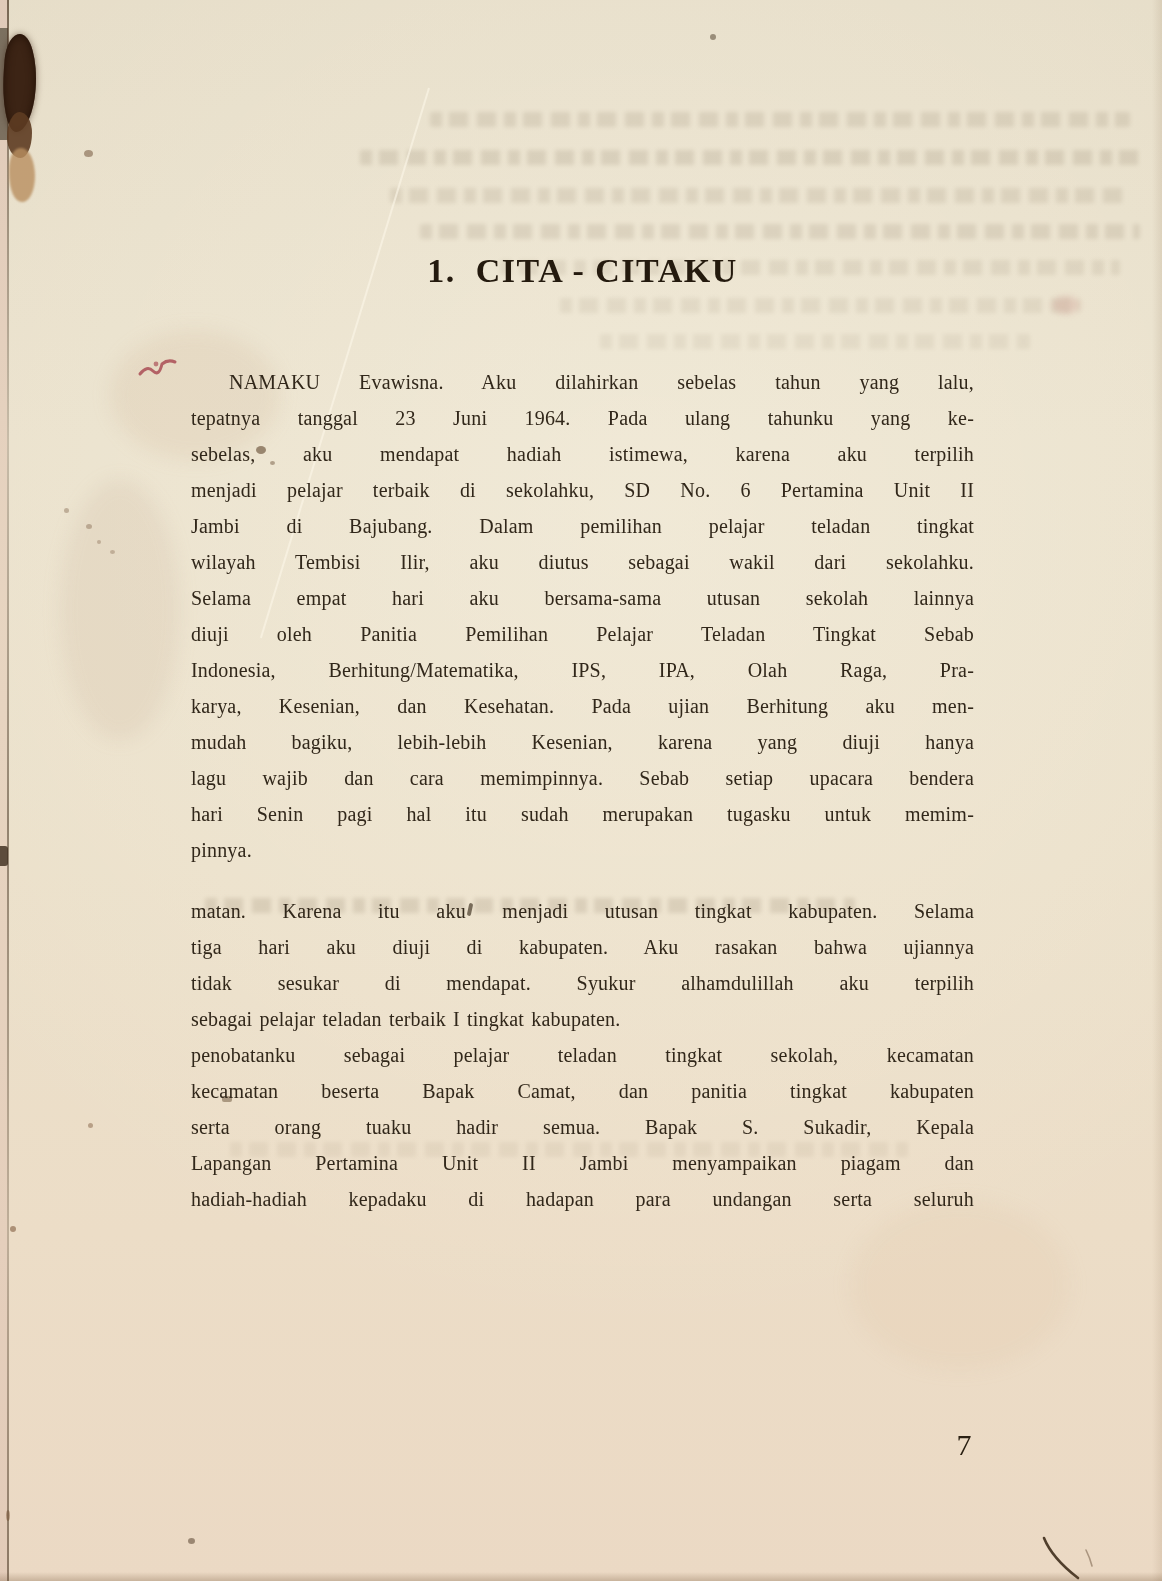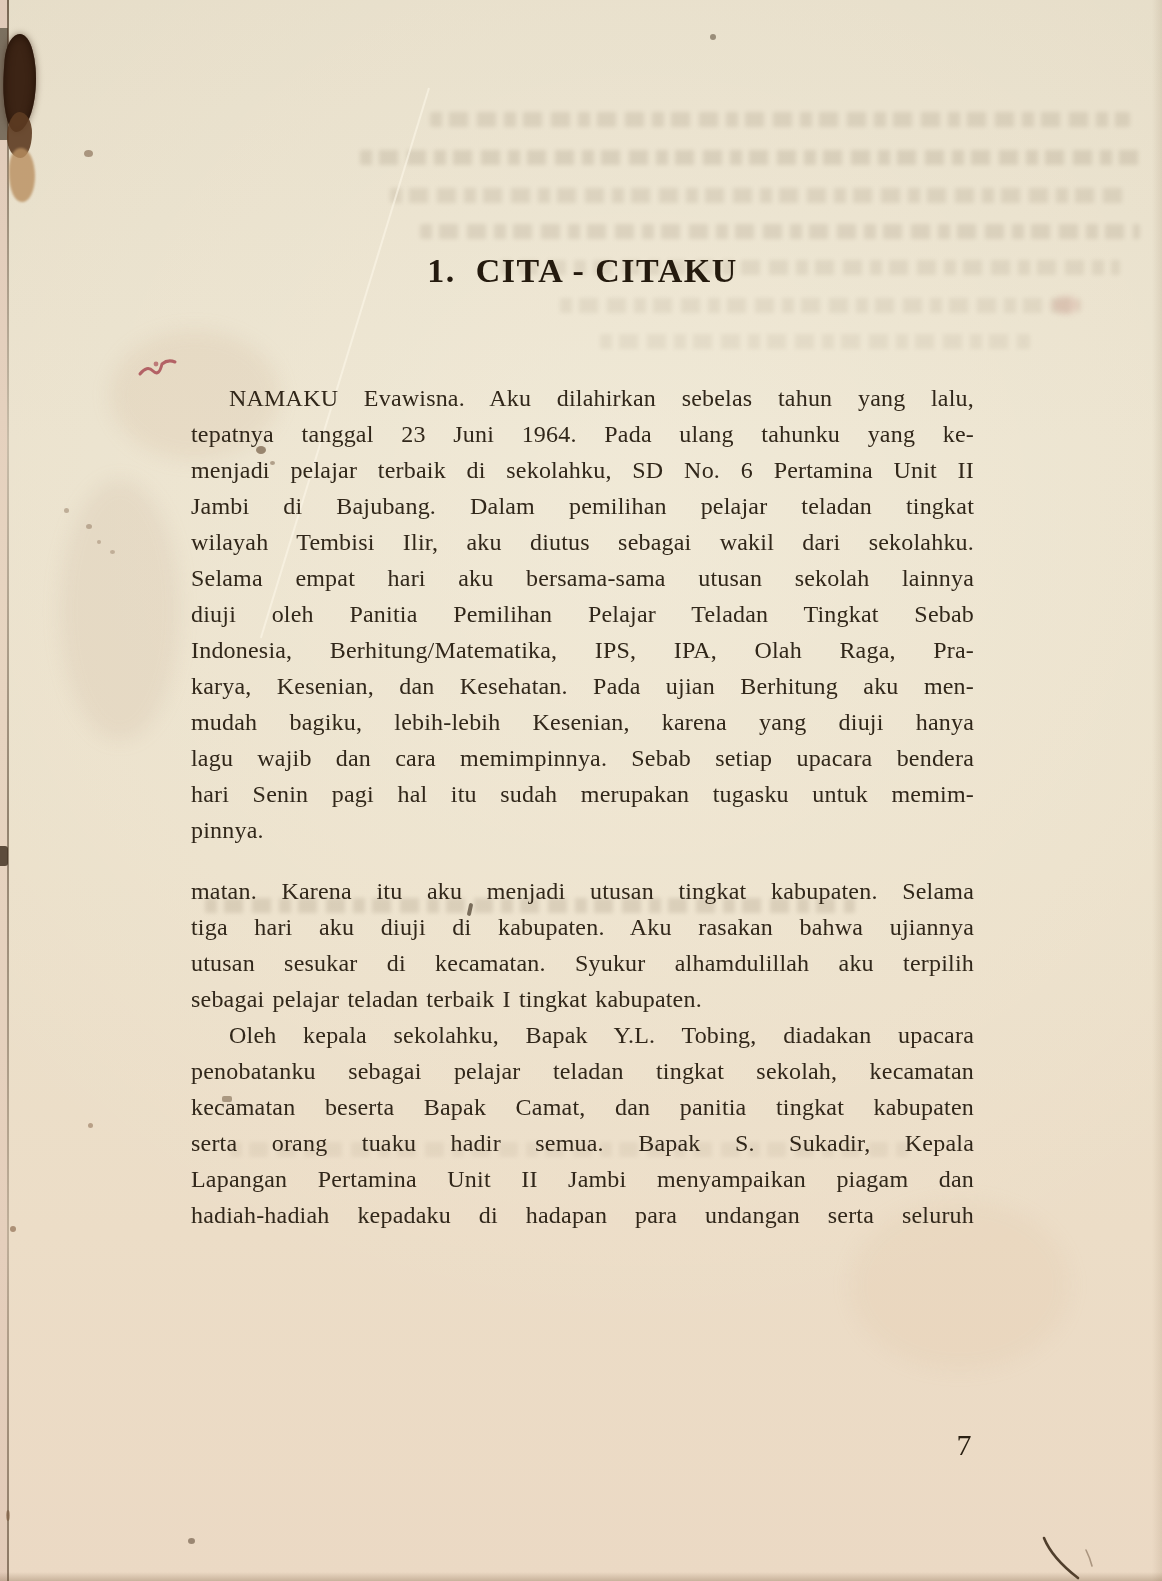--- a/index.html
+++ b/index.html
@@ -37,21 +37,21 @@
   .mottle{position:absolute;border-radius:50%;filter:blur(9px);}
   .bottom-shade{position:absolute;left:0;bottom:0;width:100%;height:9px;
     background:linear-gradient(180deg,rgba(110,80,50,0),rgba(110,80,50,.28));}
   .right-shade{position:absolute;right:0;top:0;width:10px;height:100%;
     background:linear-gradient(270deg,rgba(120,90,60,.12),rgba(120,90,60,0));}
   
   .title{position:absolute;left:191px;top:252px;width:783px;margin:0;
     text-align:center;font-size:34px;font-weight:bold;letter-spacing:1.5px;
     color:#241a0e;white-space:pre;}
   .body-text{position:absolute;left:191px;top:364px;width:783px;
-    font-size:24px;color:#31271a;letter-spacing:.2px;word-spacing:2px;margin-top:16px;}
+    font-size:20px;color:#31271a;letter-spacing:.2px;word-spacing:2px;}
   .line{height:36px;line-height:36px;text-align:justify;text-align-last:justify;}
   .line.end{text-align-last:left;}
   .para.gap{margin-top:25px;}
   .page-number{position:absolute;left:942px;top:1428px;width:44px;
     text-align:center;font-size:30px;color:#2a2013;}
 </style>
 </head>
 <body>
 
 <div class="page">
@@ -107,40 +107,40 @@
   <div class="speck" style="left:0px;top:846px;width:8px;height:20px;background:#3b2a1c;opacity:.8;border-radius:0 3px 3px 0;"></div>
   <div class="speck" style="left:10px;top:1226px;width:6px;height:6px;background:#6b4326;opacity:.5;"></div>
   <div class="speck" style="left:6px;top:1510px;width:4px;height:11px;background:#6b4326;opacity:.4;"></div>
   <div class="mottle" style="left:1052px;top:296px;width:28px;height:18px;background:rgba(207,157,146,.35);filter:blur(3px);"></div>
 
   <h1 class="title">1.  CITA - CITAKU</h1>
   <div class="body-text">
       <div class="para">
         <div class="line" style="text-indent: 38px;">NAMAKU Evawisna. Aku dilahirkan sebelas tahun yang lalu,</div>
         <div class="line">tepatnya tanggal 23 Juni 1964. Pada ulang tahunku yang ke-</div>
+        <div class="line">sebelas, aku mendapat hadiah istimewa, karena aku terpilih</div>
         <div class="line">menjadi pelajar terbaik di sekolahku, SD No. 6 Pertamina Unit II</div>
         <div class="line">Jambi di Bajubang. Dalam pemilihan pelajar teladan tingkat</div>
         <div class="line">wilayah Tembisi Ilir, aku diutus sebagai wakil dari sekolahku.</div>
         <div class="line">Selama empat hari aku bersama-sama utusan sekolah lainnya</div>
         <div class="line">diuji oleh Panitia Pemilihan Pelajar Teladan Tingkat Sebab</div>
         <div class="line">Indonesia, Berhitung/Matematika, IPS, IPA, Olah Raga, Pra-</div>
         <div class="line">karya, Kesenian, dan Kesehatan. Pada ujian Berhitung aku men-</div>
         <div class="line">mudah bagiku, lebih-lebih Kesenian, karena yang diuji hanya</div>
         <div class="line">lagu wajib dan cara memimpinnya. Sebab setiap upacara bendera</div>
         <div class="line">hari Senin pagi hal itu sudah merupakan tugasku untuk memim-</div>
         <div class="line end">pinnya.</div>
       </div>
       <div class="para gap">
         <div class="line">matan. Karena itu aku menjadi utusan tingkat kabupaten. Selama</div>
         <div class="line">tiga hari aku diuji di kabupaten. Aku rasakan bahwa ujiannya</div>
-        <div class="line">utusan sesukar di kecamatan. Syukur alhamdulillah aku terpilih</div>
+        <div class="line">tidak sesukar di mendapat. Syukur alhamdulillah aku terpilih</div>
         <div class="line end">sebagai pelajar teladan terbaik I tingkat kabupaten.</div>
       </div>
       <div class="para">
-        <div class="line" style="text-indent: 38px;">Oleh kepala sekolahku, Bapak Y.L. Tobing, diadakan upacara</div>
         <div class="line">penobatanku sebagai pelajar teladan tingkat sekolah, kecamatan</div>
         <div class="line">kecamatan beserta Bapak Camat, dan panitia tingkat kabupaten</div>
         <div class="line">serta orang tuaku hadir semua. Bapak S. Sukadir, Kepala</div>
         <div class="line">Lapangan Pertamina Unit II Jambi menyampaikan piagam dan</div>
         <div class="line">hadiah-hadiah kepadaku di hadapan para undangan serta seluruh</div>
       </div>
     </div>
   <div class="page-number">7</div>
 
   <div class="right-shade"></div>

